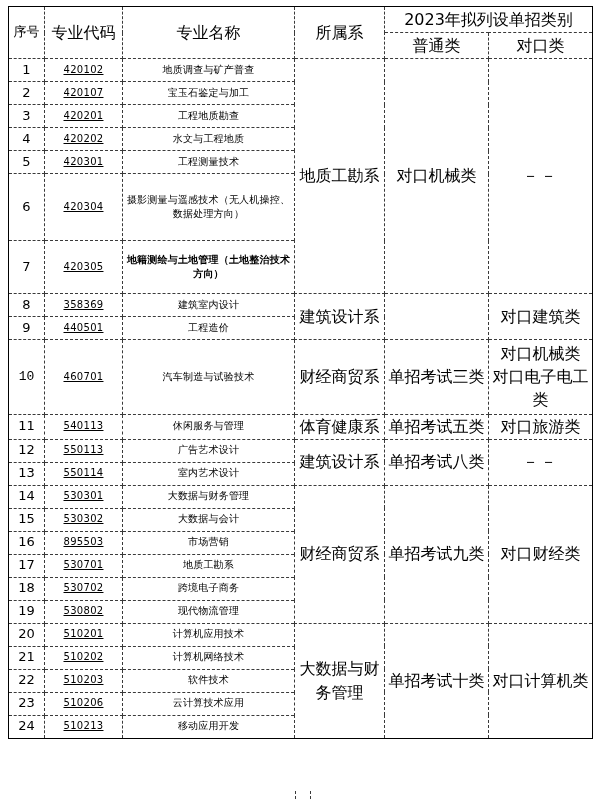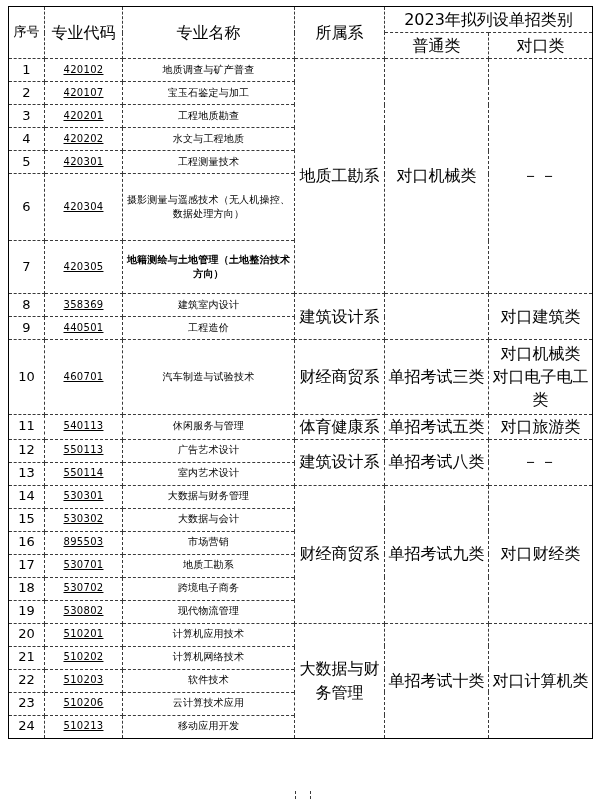--- a/index.html
+++ b/index.html
@@ -170,21 +170,21 @@
         <td class="cell-duikou" rowspan="2">对口建筑类</td>
       </tr>
 
       <tr class="row-h">
         <td class="cell-no">9</td>
         <td class="cell-code">440501</td>
         <td class="cell-name">工程造价</td>
       </tr>
 
       <tr>
-        <td class="cell-no" style="height:48px;">10</td>
+        <td class="cell-no" style="height:48px;font-family:Liberation Mono, monospace;">10</td>
         <td class="cell-code">460701</td>
         <td class="cell-name">汽车制造与试验技术</td>
         <td class="cell-dept">财经商贸系</td>
         <td class="cell-gen">单招考试三类</td>
         <td class="cell-duikou multi">
           <div>对口机械类</div>
           <div>对口电子电工类</div>
         </td>
       </tr>
 

